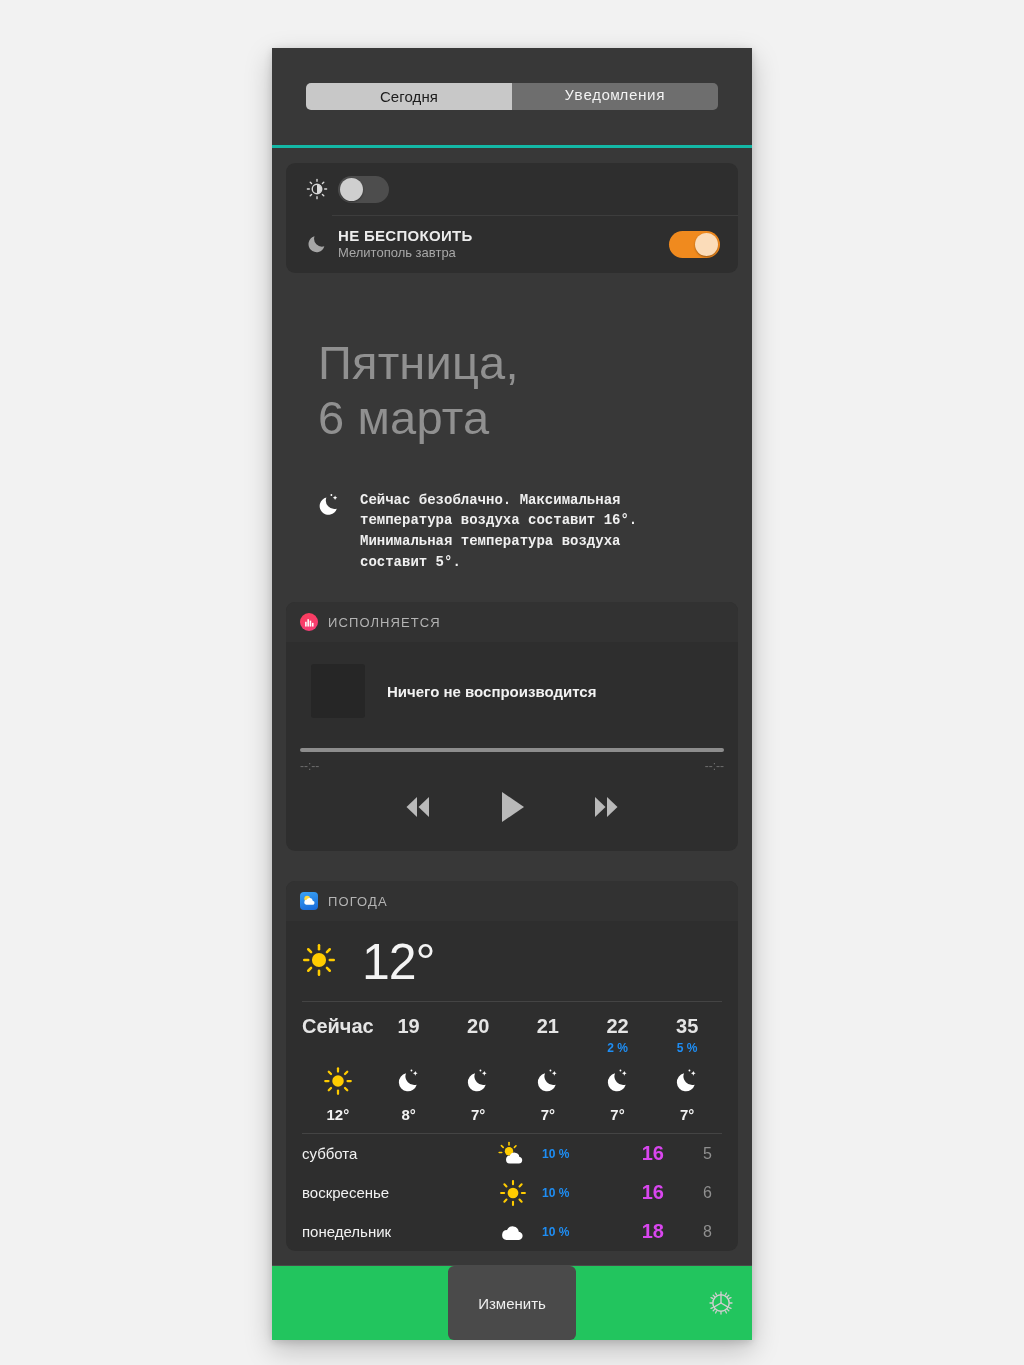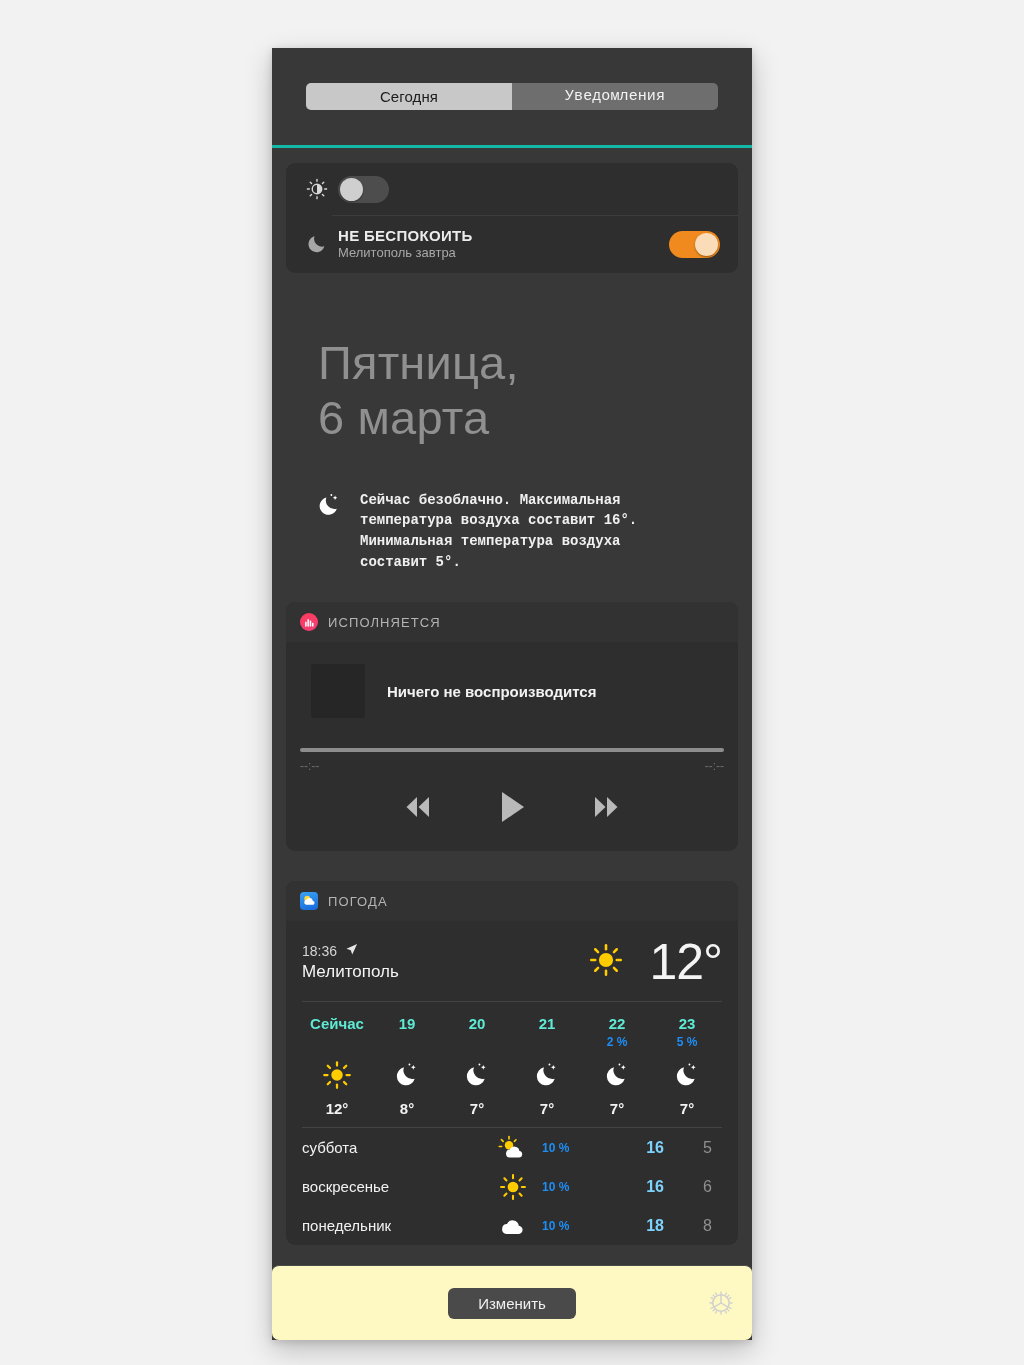--- a/index.html
+++ b/index.html
@@ -258,23 +258,23 @@
     display: flex;
     padding: 13px 0 10px 0;
   }
   .wx-hour {
     flex: 1 1 0;
     display: flex;
     flex-direction: column;
     align-items: center;
   }
   .wx-h-label {
-    font-size: 15px;
-    font-weight: bold;
-    color: #5eead4;
+    font-size: 20px;
+    font-weight: bold;
+    color: #e5e5e5;
   }
   .wx-h-precip {
     font-size: 12px;
     font-weight: bold;
     color: #1e8ef5;
     height: 15px;
     margin-top: 3px;
   }
   .wx-h-icon {
     height: 42px;
@@ -306,42 +306,40 @@
   .wx-d-precip {
     flex: 0 0 78px;
     font-size: 12px;
     font-weight: bold;
     color: #1e8ef5;
     padding-left: 8px;
   }
   .wx-d-hi {
     flex: 0 0 44px;
     text-align: right;
-    font-size: 16px;
-    font-weight: bold;
-    color: #7dd3fc;
+    font-size: 20px;
+    font-weight: bold;
+    color: #d946ef;
   }
   .wx-d-lo {
     flex: 0 0 48px;
     text-align: right;
     font-size: 16px;
     color: #8f8f8f;
   }
 
   
   .nc-footer {
     flex: none;
     height: 74px;
-    background: #fef9c3;
+    background: #22c55e;
     border-top: 1px solid #4a4a4a;
     display: flex;
-    align-items: center;
     justify-content: center;
     position: relative;
-    border-radius: 7px;
   }
   .edit-btn {
     background: #4a4a4a;
     color: #f0f0f0;
     font-size: 15px;
     padding: 7px 30px;
     border-radius: 6px;
     border: none;
     cursor: default;
     font-family: "Liberation Sans", sans-serif;
@@ -481,31 +479,20 @@
             <circle cx="6.2" cy="5.6" r="2.9" fill="#ffd83d"></circle>
             <path d="M5.4 11.8a2.5 2.5 0 0 1 .25-4.98 3.2 3.2 0 0 1 6.1.9 2.05 2.05 0 0 1-.35 4.08z" fill="#ffffff"></path>
           </svg>
         </span>
         <span class="widget-title">ПОГОДА</span>
       </div>
 
       <div class="wx-body">
 
         <div class="wx-current">
-          <div class="wx-cur-left">
-            <div class="wx-time">
-              <span>18:36</span>
-              <span>
-                <svg width="13" height="13" viewBox="0 0 14 14">
-                  <path d="M13 1L1.6 6.1l4.6 1.6 1.6 4.6z" fill="#e6e6e6"></path>
-                </svg>
-              </span>
-            </div>
-            <div class="wx-city">Мелитополь</div>
-          </div>
           <span class="wx-cur-icon">
             <svg width="34" height="34" viewBox="0 0 24 24">
               <circle cx="12" cy="12" r="5" fill="#ffcc00"></circle>
               <g stroke="#ffcc00" stroke-width="1.8" stroke-linecap="round">
                 <line x1="12" y1="1.6" x2="12" y2="4.4"></line>
                 <line x1="12" y1="19.6" x2="12" y2="22.4"></line>
                 <line x1="1.6" y1="12" x2="4.4" y2="12"></line>
                 <line x1="19.6" y1="12" x2="22.4" y2="12"></line>
                 <line x1="4.4" y1="4.4" x2="6.4" y2="6.4"></line>
                 <line x1="17.6" y1="17.6" x2="19.6" y2="19.6"></line>
@@ -588,21 +575,21 @@
               <svg width="28" height="28" viewBox="0 0 24 24">
                 <path d="M18.6 15.2A7.6 7.6 0 0 1 9.4 5.4 7.8 7.8 0 1 0 18.6 15.2Z" fill="#ffffff"></path>
                 <path d="M17.4 3.4l.6 1.4 1.4.6-1.4.6-.6 1.4-.6-1.4-1.4-.6 1.4-.6z" fill="#ffffff"></path>
                 <circle cx="14.1" cy="3.0" r="0.8" fill="#ffffff"></circle>
               </svg>
             </div>
             <div class="wx-h-temp">7°</div>
           </div>
 
           <div class="wx-hour">
-            <div class="wx-h-label">23</div>
+            <div class="wx-h-label">35</div>
             <div class="wx-h-precip">5 %</div>
             <div class="wx-h-icon">
               <svg width="28" height="28" viewBox="0 0 24 24">
                 <path d="M18.6 15.2A7.6 7.6 0 0 1 9.4 5.4 7.8 7.8 0 1 0 18.6 15.2Z" fill="#ffffff"></path>
                 <path d="M17.4 3.4l.6 1.4 1.4.6-1.4.6-.6 1.4-.6-1.4-1.4-.6 1.4-.6z" fill="#ffffff"></path>
                 <circle cx="14.1" cy="3.0" r="0.8" fill="#ffffff"></circle>
               </svg>
             </div>
             <div class="wx-h-temp">7°</div>
           </div>

